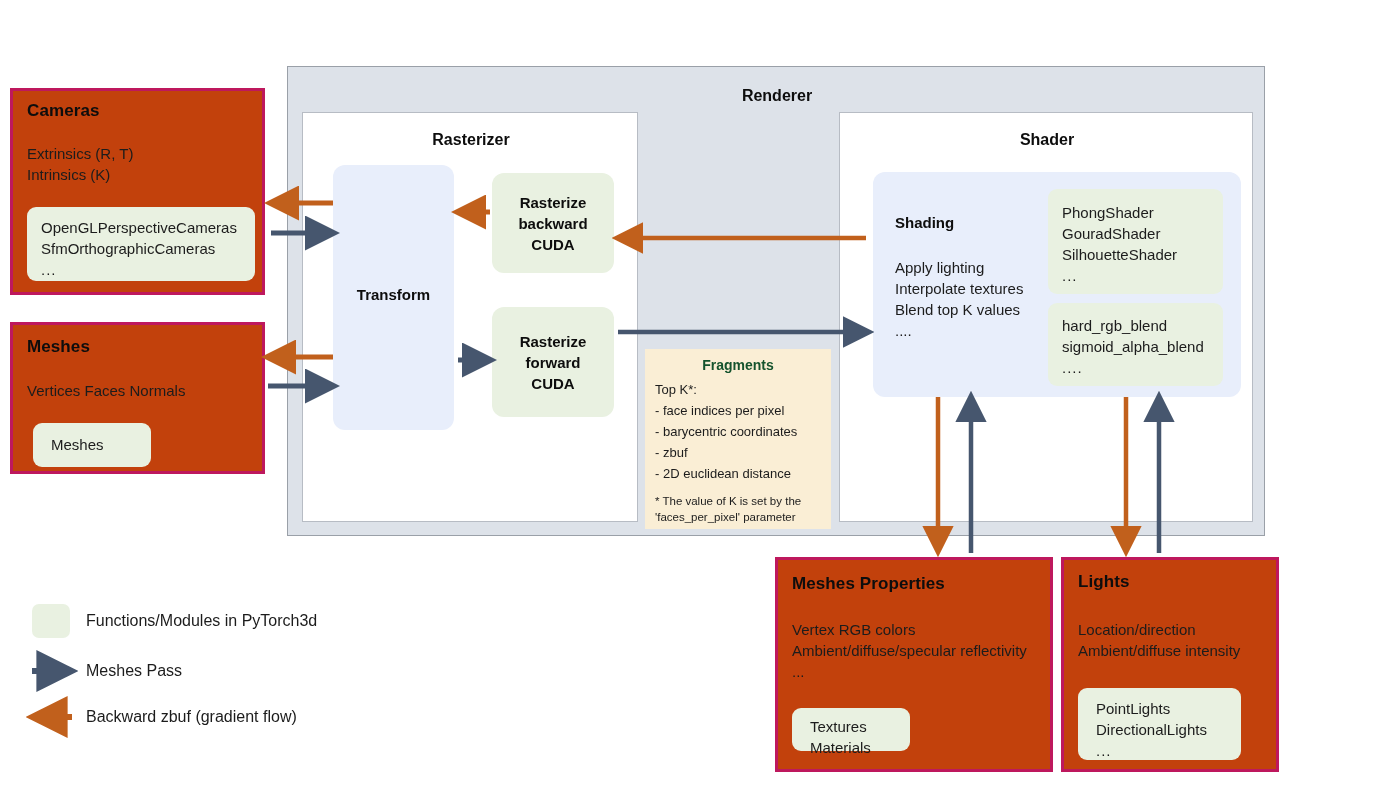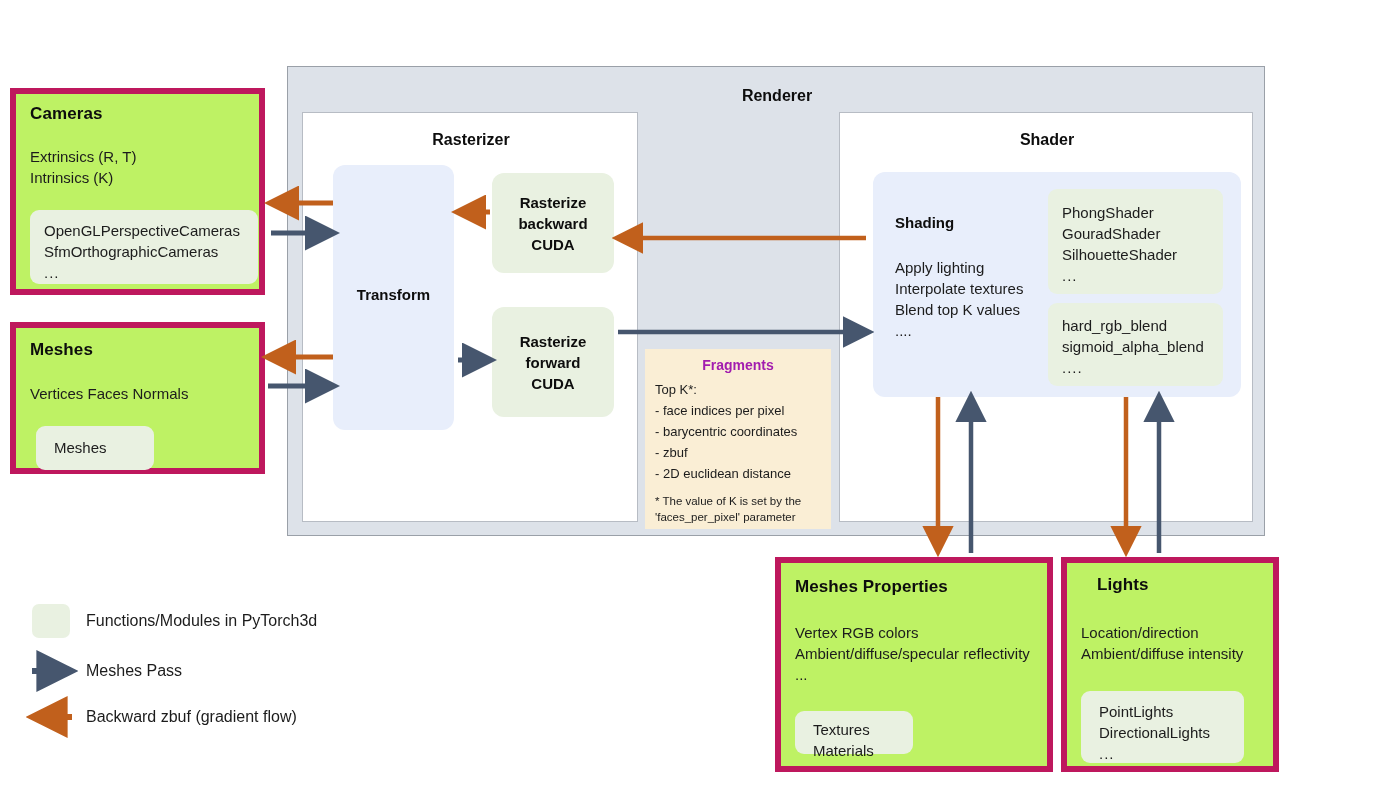--- a/index.html
+++ b/index.html
@@ -8,22 +8,22 @@
     background:#ffffff;
     font-family:"Liberation Sans", sans-serif;
     color:#111111;
     position:relative;
     overflow:hidden;
   }
   .abs{position:absolute;box-sizing:border-box;}
 
   
   .card{
-    background:#bef264;
-    border:6px solid #be185d;
+    background:#c2410c;
+    border:3px solid #be185d;
   }
   .card-title{
     font-weight:bold;
     font-size:17px;
     color:#0d0d0d;
     letter-spacing:0.1px;
   }
   .card-line{
     font-size:15px;
     color:#1c1c1c;
@@ -73,21 +73,21 @@
     display:flex;align-items:center;justify-content:center;
   }
   .greenblock-label{
     font-weight:bold;font-size:15px;line-height:21px;color:#0d0d0d;text-align:center;
   }
 
   
   .fragments{
     background:#faeed5;
   }
-  .frag-title{font-weight:bold;font-size:14px;text-align:center;color:#a21caf;}
+  .frag-title{font-weight:bold;font-size:14px;text-align:center;color:#14532d;}
   .frag-line{font-size:13px;line-height:21px;color:#1c1c1c;white-space:nowrap;}
   .frag-note{font-size:11.5px;line-height:16px;color:#1c1c1c;}
 
   
   .legend-label{font-size:16px;color:#1c1c1c;white-space:nowrap;}
   .legend-swatch{background:#e9f1e1;border-radius:7px;}
 
   svg.arrowlayer{position:absolute;left:0;top:0;width:1400px;height:788px;pointer-events:none;}
 </style>
 </head>
@@ -191,21 +191,21 @@
     <div class="card-line">Ambient/diffuse/specular reflectivity</div>
     <div class="card-line">...</div>
   </div>
   <div class="abs chip" style="left:14px;top:148px;width:118px;height:43px;padding:8px 0 0 18px;">
     <div>Textures</div>
     <div>Materials</div>
   </div>
 </div>
 
 <div class="abs card" style="left:1061px;top:557px;width:218px;height:215px;">
-  <div class="abs card-title" style="left:14px;top:12px;margin-left:16px;">Lights</div>
+  <div class="abs card-title" style="left:14px;top:12px;">Lights</div>
   <div class="abs" style="left:14px;top:59px;">
     <div class="card-line">Location/direction</div>
     <div class="card-line">Ambient/diffuse intensity</div>
   </div>
   <div class="abs chip" style="left:14px;top:128px;width:163px;height:72px;padding:10px 0 0 18px;">
     <div>PointLights</div>
     <div>DirectionalLights</div>
     <div class="dots">...</div>
   </div>
 </div>

